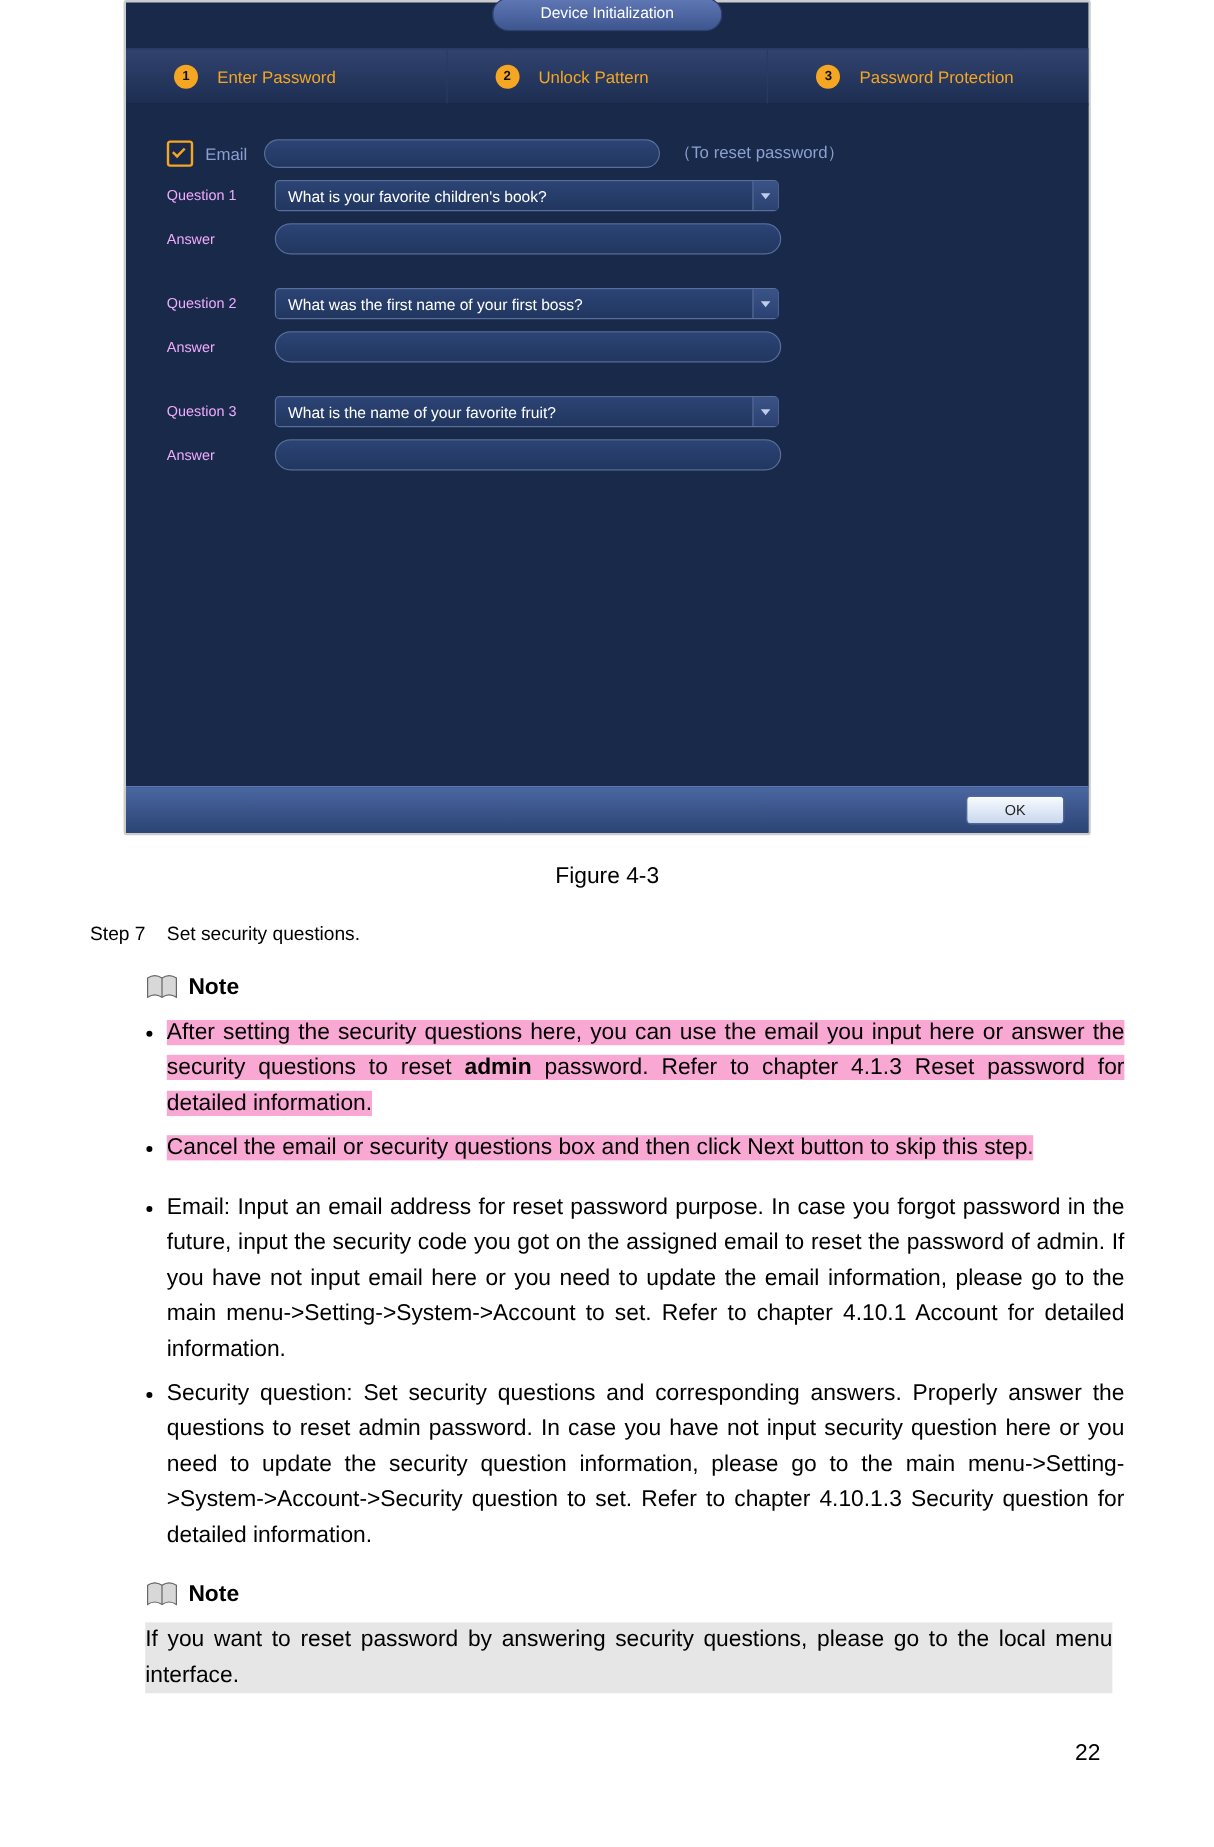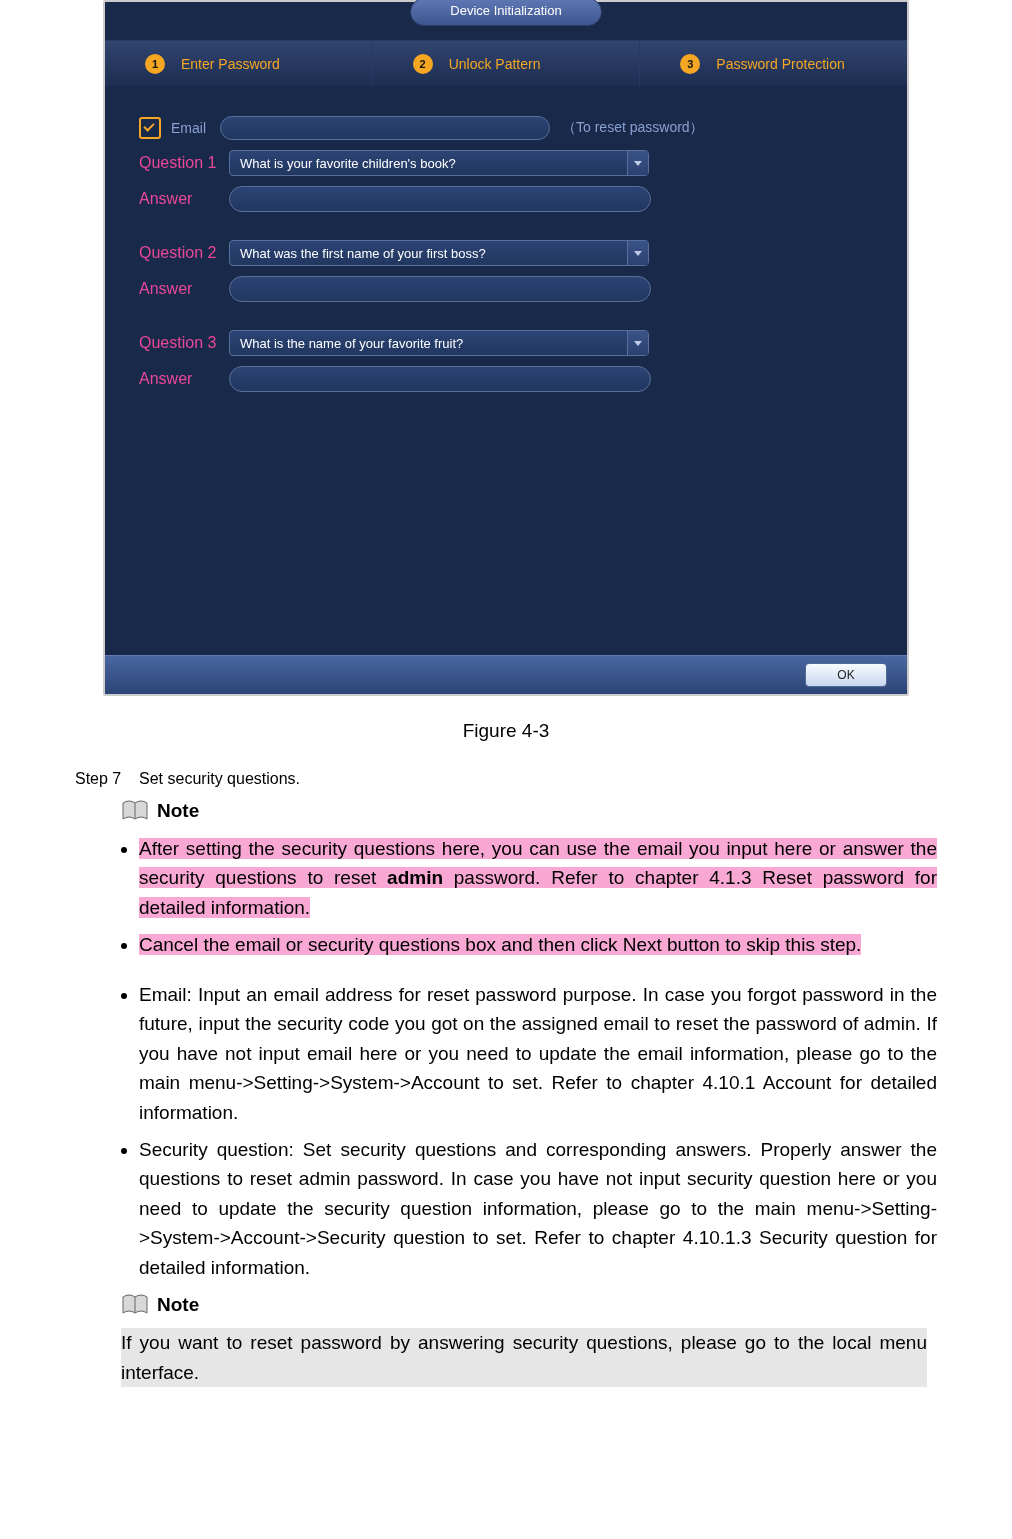--- a/index.html
+++ b/index.html
@@ -113,21 +113,21 @@
   .chk::after {
     content: "";
     position: absolute;
     left: 3px; top: 0px;
     width: 8px; height: 4px;
     border-left: 2px solid #f5a623;
     border-bottom: 2px solid #f5a623;
     transform: rotate(-45deg);
     top: 4px;
   }
-  .lbl-col { width: 90px; color: #ec4899; font-size: 16px; }
+  .lbl-col { width: 90px; color: #f0abfc; font-size: 12px; }
   .field, .dd {
     height: 24px;
     background: linear-gradient(#2c4475, #213760);
     border: 1px solid #596e9a;
     border-radius: 14px;
     padding: 0 10px;
     color: #fff;
     font-size: 13px;
     display: flex;
     align-items: center;
@@ -213,21 +213,21 @@
   }
   .step-line {
     font-size: 16px;
     margin-top: 28px;
   }
   .note-head {
     display: flex;
     align-items: center;
     font-weight: bold;
     font-size: 19px;
-    margin-top: 12px;
+    margin-top: 24px;
     margin-bottom: 12px;
     margin-left: 46px;
   }
   .note-icon-svg { width: 28px; height: 22px; margin-right: 8px; }
 
   ul.blist {
     margin: 0;
     padding-left: 64px;
   }
   ul.blist li {
@@ -372,15 +372,16 @@
       <div class="note-head" style="margin-left:0;">
         <svg class="note-icon-svg" viewBox="0 0 28 22">
           <path d="M2 3 Q8 -1 14 3 Q20 -1 26 3 V19 Q20 15 14 19 Q8 15 2 19 Z" fill="#d8d8d8" stroke="#666" stroke-width="1"></path>
           <line x1="14" y1="3" x2="14" y2="19" stroke="#666" stroke-width="1"></line>
         </svg>
         <span>Note</span>
       </div>
     </div>
     <div class="note-body">If you want to reset password by answering security questions, please go to the local menu interface.</div>
 
+    <div class="page-num">22</div>
   </div>
 
 </div>
 
 </body></html>

